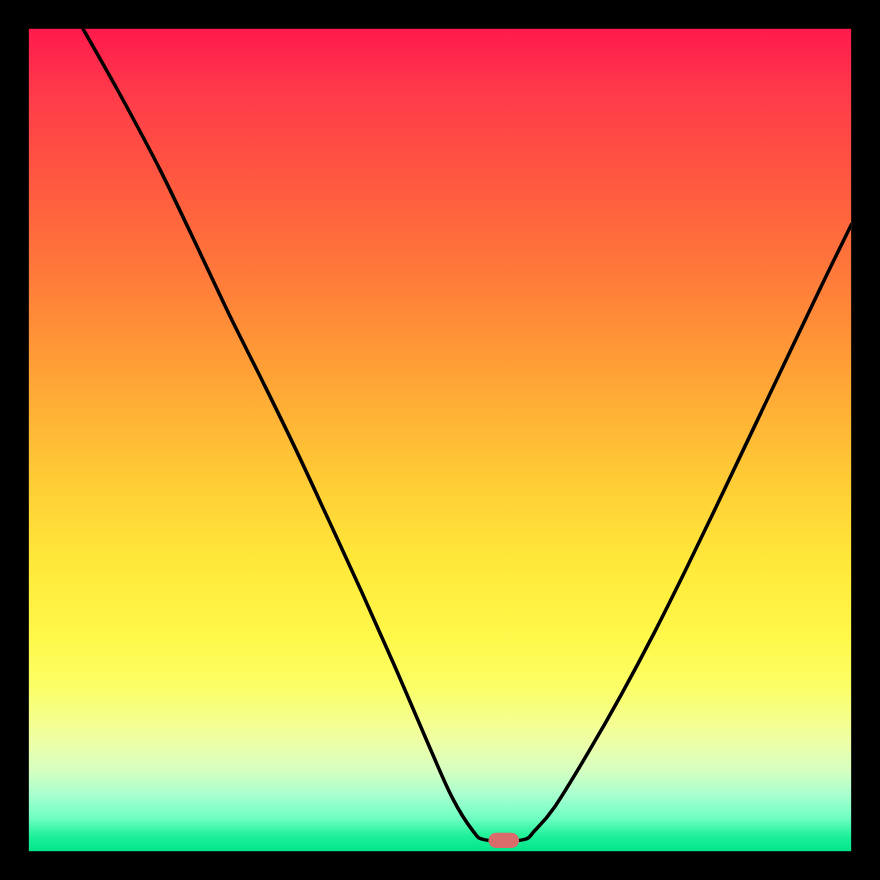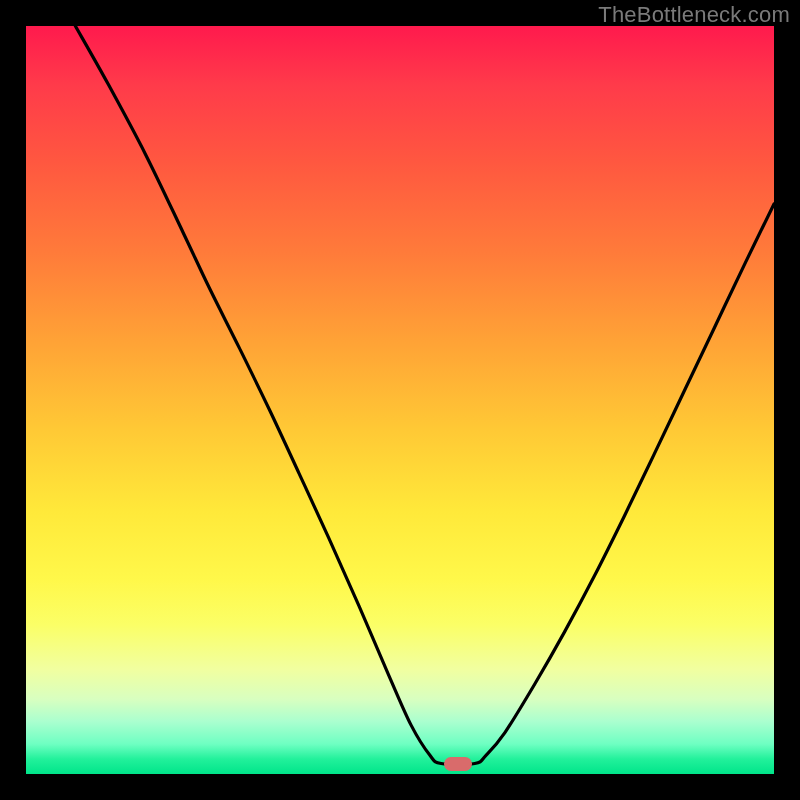--- a/index.html
+++ b/index.html
@@ -72,21 +72,20 @@
     background: #d96b6b;
     border-radius: 7px;
     transform: translate(-50%, -50%);
   }
 </style>
 </head>
 <body>
 
 <div class="frame">
 
-  <div class="watermark">TheBottleneck.com</div>
 
   <div class="plot-area">
     <div class="gradient-bg"></div>
 
     <svg class="curve-svg" viewBox="0 0 748 748" preserveAspectRatio="none">
       <path id="curve-path" fill="none" stroke="#000000" stroke-width="3.2" stroke-linecap="round" stroke-linejoin="round" d="M 49.37 0.00 C 54.85 9.72 70.56 36.90 82.28 58.34 C 94.00 79.79 107.21 103.97 119.68 128.66 C 132.15 153.34 146.48 184.26 157.08 206.45 C 167.68 228.64 173.91 242.60 183.26 261.80 C 192.61 281.00 203.21 301.44 213.18 321.64 C 223.15 341.84 233.13 362.03 243.10 382.98 C 253.07 403.92 263.05 425.74 273.02 447.30 C 282.99 468.87 292.97 490.31 302.94 512.38 C 312.91 534.45 322.89 556.89 332.86 579.70 C 342.83 602.51 354.05 629.32 362.78 649.26 C 371.51 669.21 378.36 686.04 385.22 699.38 C 392.08 712.72 398.93 722.94 403.92 729.30 C 408.91 735.66 407.66 736.16 415.14 737.53 C 422.62 738.90 441.32 738.90 448.80 737.53 C 456.28 736.16 455.03 734.41 460.02 729.30 C 465.01 724.19 470.62 718.70 478.72 706.86 C 486.82 695.02 498.67 675.07 508.64 658.24 C 518.61 641.41 528.59 623.96 538.56 605.88 C 548.53 587.80 558.51 569.10 568.48 549.78 C 578.45 530.46 588.43 510.26 598.40 489.94 C 608.37 469.62 618.35 448.68 628.32 427.86 C 638.29 407.04 648.27 385.97 658.24 365.02 C 668.21 344.08 678.19 323.14 688.16 302.19 C 698.13 281.25 708.11 260.05 718.08 239.36 C 728.05 218.67 743.01 188.25 748.00 178.02"></path>
     </svg>
 
     <div id="min-marker" class="minimum-marker" style="left: 431.596px; top: 737.528px; background: rgb(217, 107, 107);"></div>
   </div>

